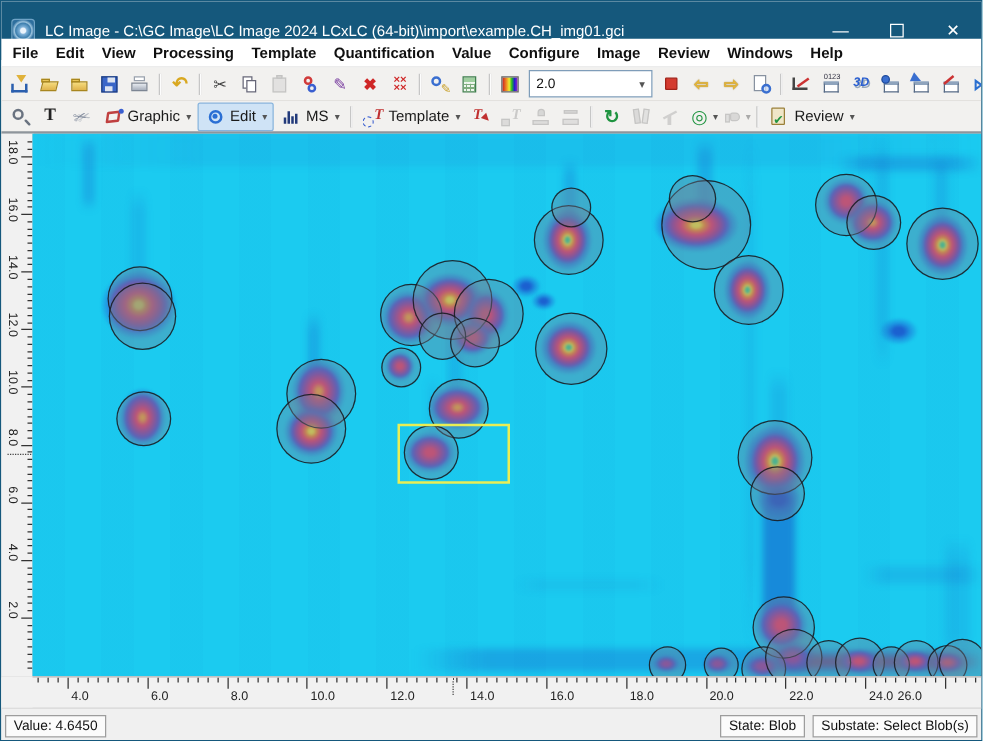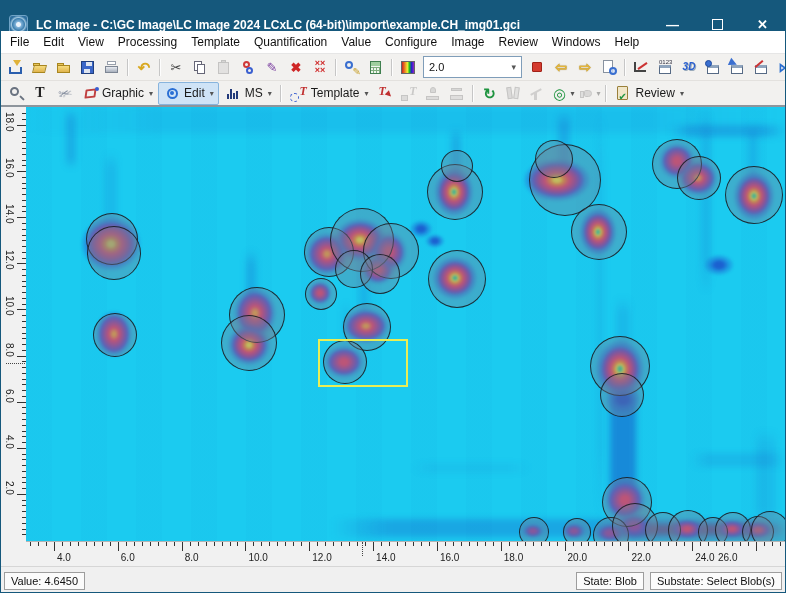--- a/index.html
+++ b/index.html
@@ -1,29 +1,29 @@
 <!DOCTYPE html>
 <html><head>
 <meta charset="utf-8">
 <style>
   html,body{margin:0;padding:0;background:#fff;font-family:"Liberation Sans",sans-serif;}
   #win{position:relative;width:786px;height:593px;box-sizing:border-box;border:1px solid #15587c;background:#f0f0f0;overflow:hidden;}
 
   
-  .titlebar{position:absolute;left:0;top:0;right:0;height:47px;background:#15587c;display:flex;align-items:center;color:#fff;font-weight:bold;}
+  .titlebar{position:absolute;left:0;top:0;right:0;height:47px;background:#15587c;display:flex;align-items:center;color:#fff;}
   .appicon{width:17px;height:17px;margin:0 8px 0 8px;border-radius:3px;
     background:radial-gradient(circle at 50% 50%,#eaf3fb 0 2px,#7fb2d9 3px,#3d7fae 6px,#9cc4de 7px,#2e6f9e 9px);
     border:1px solid #6fa3c6;}
   .wtitle{flex:1;font-size:12px;white-space:nowrap;overflow:hidden;}
   .wb{width:45px;height:30px;display:flex;align-items:center;justify-content:center;font-size:13px;color:#fff;}
   .wb .sq{width:9px;height:9px;border:1px solid #fff;display:block;}
 
   
   .menubar{position:absolute;left:0;top:30px;right:0;height:22px;background:#fff;border-bottom:1px solid #e6e6e6;display:flex;align-items:center;font-size:12px;color:#101010;padding-left:2px;}
-  .mi{padding:7px 7px;}
+  .mi{padding:7px 7px;font-weight:bold;}
 
   
   .toolbar{position:absolute;left:0;right:0;height:26px;background:#f2f1ef;display:flex;align-items:center;padding:0 3px;}
   #toolbar1{top:53px;border-bottom:1px solid #e3e1de;}
   #toolbar2{top:80px;border-bottom:2px solid #8e959c;height:24px;}
   .tsep{width:1px;height:17px;background:#c6c6c6;border-right:1px solid #fdfdfd;margin:0 3px;flex:0 0 auto;}
   .tb{display:inline-flex;align-items:center;justify-content:center;min-width:22px;height:21px;border:1px solid transparent;border-radius:2px;flex:0 0 auto;}
   .tb.labeled{padding:0 4px;gap:3px;font-size:12px;color:#1a1a1a;}
   .tb.active{background:#cfe3f6;border-color:#88b4dd;}
   .tb.disabled{opacity:.45;filter:grayscale(1);}

